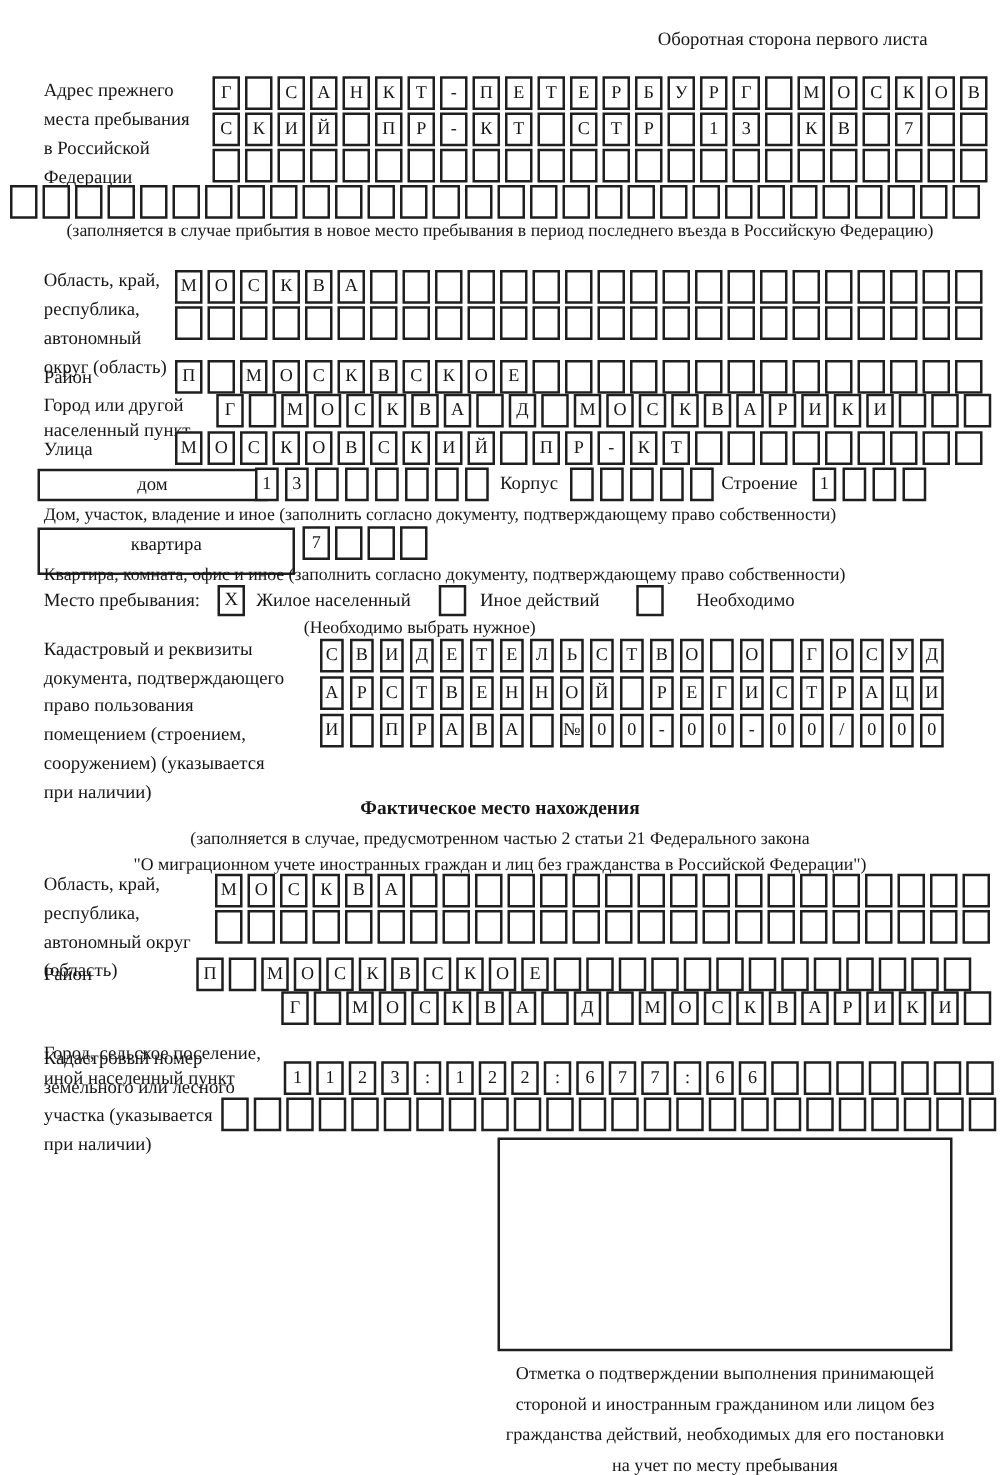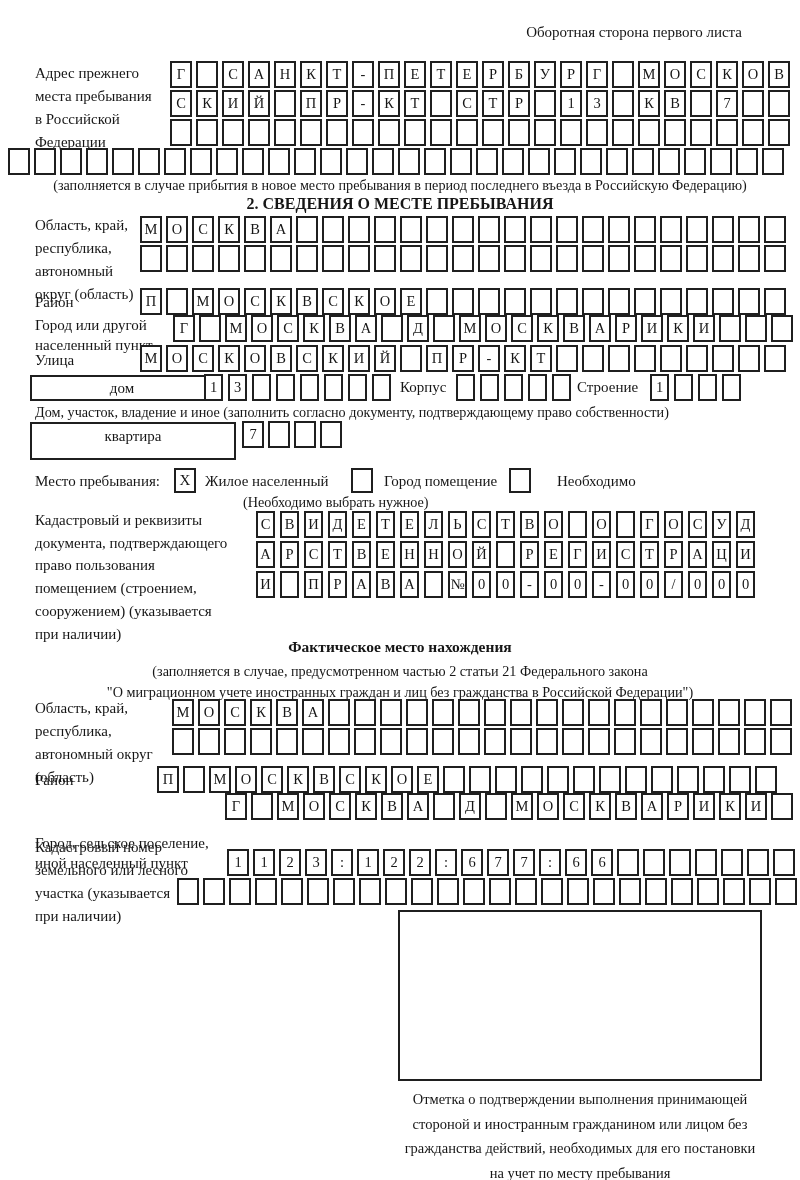--- a/index.html
+++ b/index.html
@@ -151,21 +151,20 @@
       <span class="cell"></span>
       <span class="cell"></span>
       <span class="cell"></span>
       <span class="cell"></span>
       <span class="cell"></span>
       <span class="cell"></span>
       <span class="cell"></span>
     </div>
   <div class="cap center" style="top:177px;">(заполняется в случае прибытия в новое место пребывания в период последнего въезда в Российскую Федерацию)</div>
 
-  <div class="title" style="top:195px;">2. СВЕДЕНИЯ О МЕСТЕ ПРЕБЫВАНИЯ</div>
 
   <div class="lbl" style="left:35px; top:214px; width:130px;">Область, край,
 республика,
 автономный
 округ (область)</div>
   <div class="cellrow" style="left:140px; top:216px;">
       <span class="cell">М</span>
       <span class="cell">О</span>
       <span class="cell">С</span>
       <span class="cell">К</span>
@@ -334,26 +333,27 @@
     </div>
   <div class="cap" style="left:35px; top:404px;">Дом, участок, владение и иное (заполнить согласно документу, подтверждающему право собственности)</div>
 
   <div class="widebox" style="left:30px; top:422px; width:206px; height:38px; line-height:24px;">квартира</div>
   <div class="cellrow" style="left:242px; top:421px;">
       <span class="cell">7</span>
       <span class="cell"></span>
       <span class="cell"></span>
       <span class="cell"></span>
     </div>
+  <div class="cap" style="left:35px; top:452px;">Квартира, комната, офис и иное (заполнить согласно документу, подтверждающему право собственности)</div>
 
   <div class="lbl" style="left:35px; top:470px;">Место пребывания:</div>
   <span class="checkbox" style="left:174px; top:468px;">X</span>
   <div class="lbl" style="left:205px; top:470px;">Жилое населенный</div>
   <span class="checkbox" style="left:351px; top:468px;"></span>
-  <div class="lbl" style="left:384px; top:470px;">Город помещение</div>
+  <div class="lbl" style="left:384px; top:470px;">Иное действий</div>
   <span class="checkbox" style="left:509px; top:468px;"></span>
   <div class="lbl" style="left:557px; top:470px;">Необходимо</div>
   <div class="cap" style="left:243px; top:494px;">(Необходимо выбрать нужное)</div>
 
   <div class="lbl" style="left:35px; top:509px; width:220px; line-height:22.7px;">Кадастровый и реквизиты
 документа, подтверждающего
 право пользования
 помещением (строением,
 сооружением) (указывается
 при наличии)</div>

